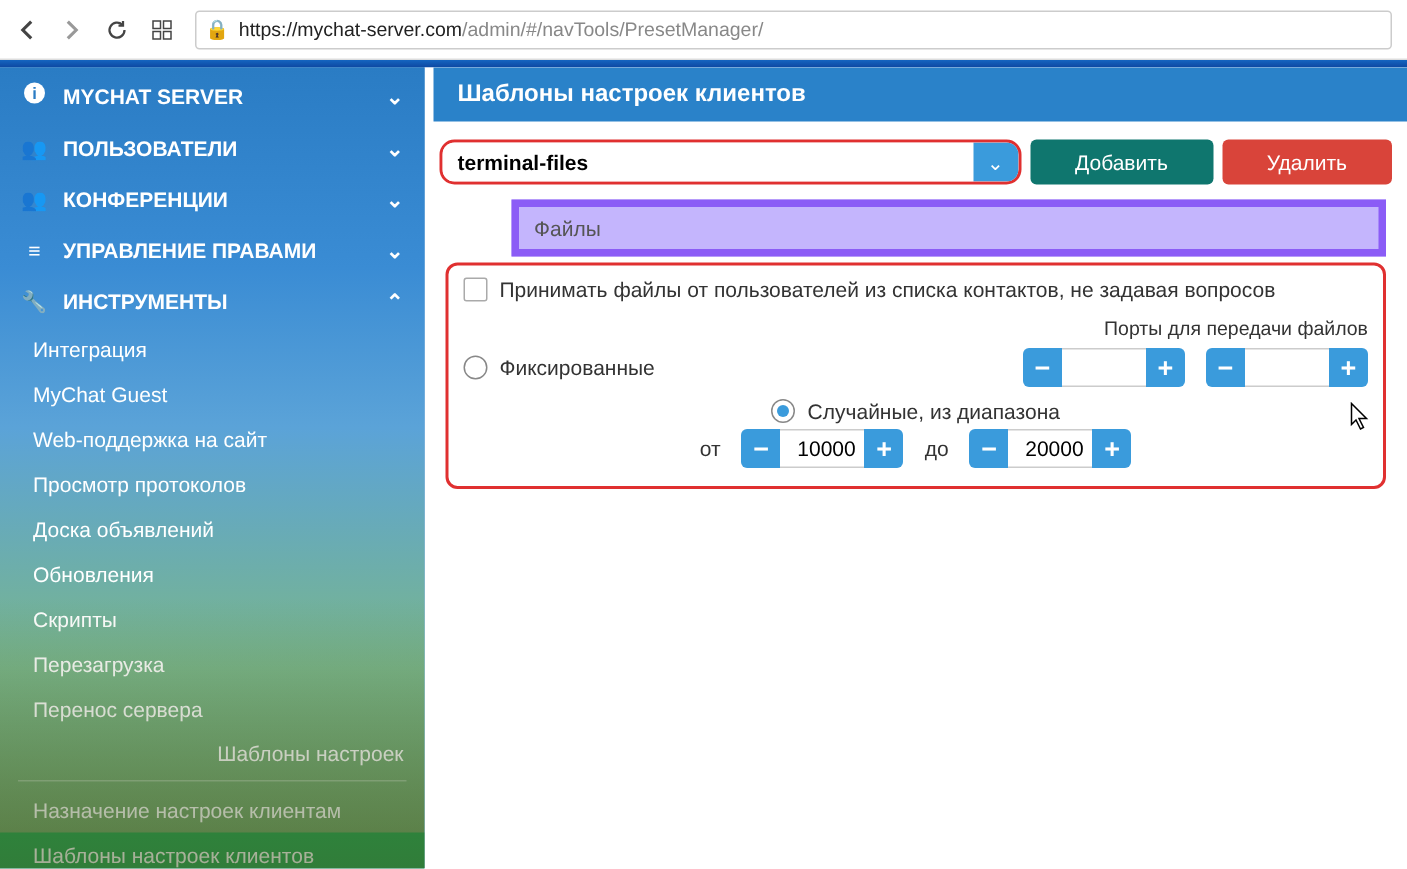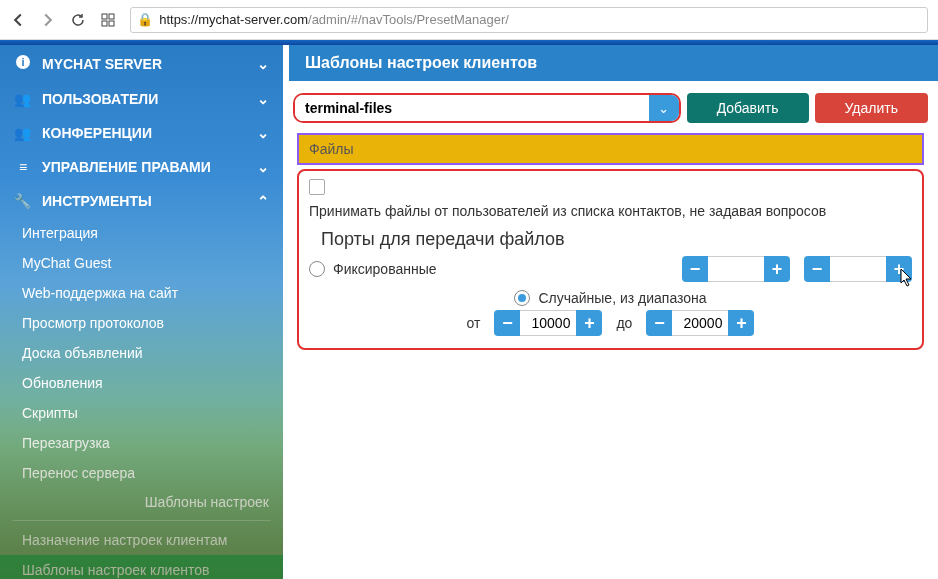--- a/index.html
+++ b/index.html
@@ -33,25 +33,25 @@
   .page-header{background:#2a82c9;color:#fff;padding:9px 16px;font-size:16px;font-weight:bold;margin:0 0 6px 6px;}
   .toolbar{display:flex;gap:6px;padding:6px 10px 10px 10px;align-items:center;}
   .preset-select{flex:1;display:flex;border:2px solid #e03030;border-radius:10px;height:30px;overflow:hidden;}
   .preset-select input{flex:1;border:none;padding:0 10px;font-size:14px;outline:none;font-weight:bold;}
   .dd-btn{width:30px;background:#3a9bdc;color:#fff;display:flex;align-items:center;justify-content:center;cursor:pointer;border:none;}
   .btn{height:30px;border:none;border-radius:4px;color:#fff;font-size:14px;padding:0 30px;cursor:pointer;}
   .btn-add{background:#0f766e;}
   .btn-del{background:#d9443a;}
 
   .panel{margin:0 14px;}
-  .panel-header{background:#eab308;border:2px solid #8b5cf6;padding:6px 10px;font-size:14px;color:#555;}
+  .panel-header{background:#c4b5fd;border:5px solid #8b5cf6;padding:6px 10px;font-size:14px;color:#555;margin-left:44px;}
   .panel-body{border:2px solid #e03030;border-radius:8px;padding:8px 10px 12px 10px;margin-top:4px;}
-  .chk-row{display:flex;gap:8px;font-size:14px;color:#333;margin-bottom:10px;flex-direction:column;}
+  .chk-row{display:flex;align-items:center;gap:8px;font-size:14px;color:#333;margin-bottom:10px;}
   .chk{width:16px;height:16px;border:1px solid #aaa;border-radius:2px;background:#fff;}
-  .subtitle{font-size:18px;color:#333;margin:2px 0 6px 12px;}
+  .subtitle{font-size:13px;color:#333;margin:2px 0 6px 0;text-align:right;}
   .radio-row{display:flex;align-items:center;gap:8px;font-size:14px;color:#333;margin:4px 0;}
   .radio{width:16px;height:16px;border:1px solid #888;border-radius:50%;background:#fff;display:flex;align-items:center;justify-content:center;}
   .radio.sel::after{content:"";width:8px;height:8px;background:#3a9bdc;border-radius:50%;}
   .spinner{display:flex;align-items:center;height:26px;}
   .spin-btn{width:26px;height:26px;background:#3a9bdc;color:#fff;display:flex;align-items:center;justify-content:center;cursor:pointer;font-weight:bold;font-size:18px;border:none;}
   .spin-btn.l{border-radius:4px 0 0 4px;}
   .spin-btn.r{border-radius:0 4px 4px 0;}
   .spin-input{width:56px;height:26px;border:1px solid #ccc;border-left:none;border-right:none;text-align:right;padding:0 6px;font-size:14px;outline:none;}
   .lbl{font-size:14px;color:#333;}
   .row-flex{display:flex;align-items:center;justify-content:space-between;}

